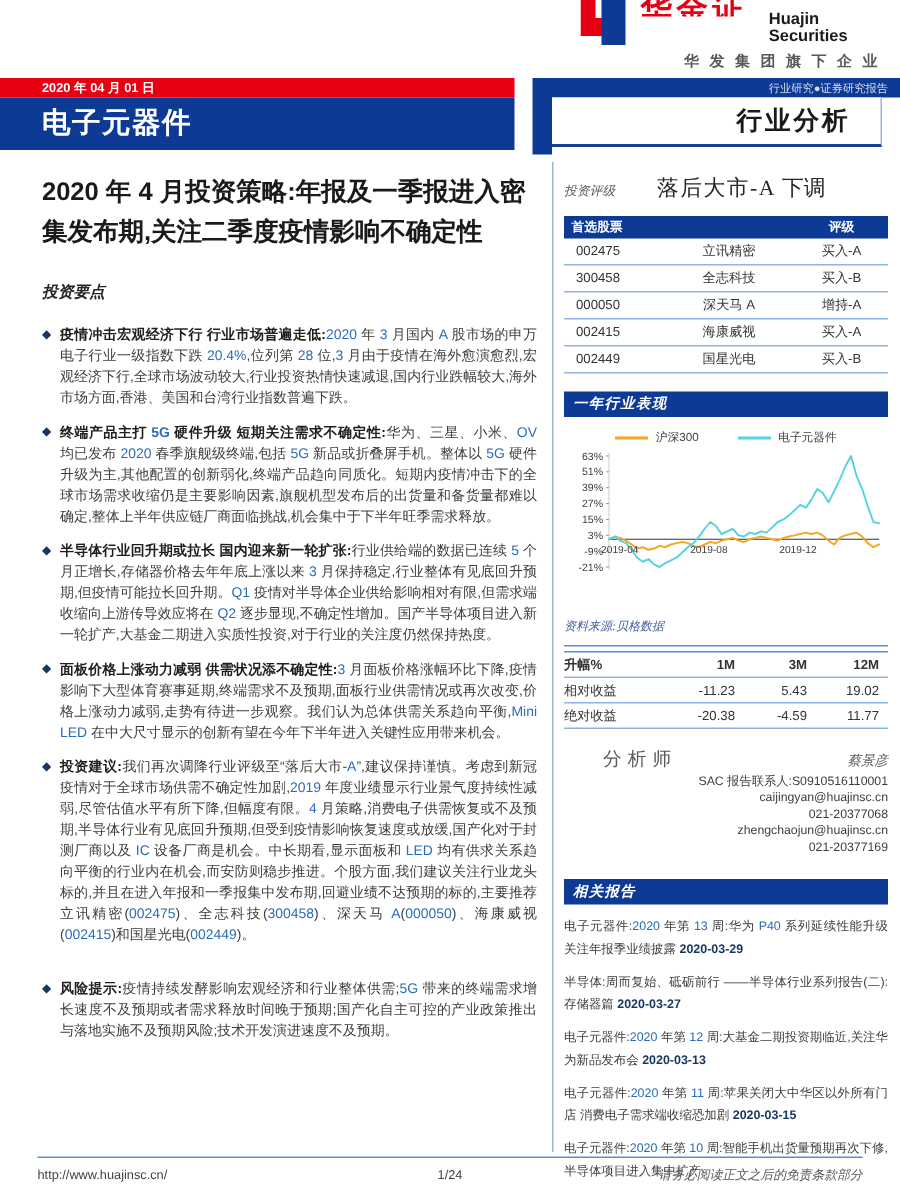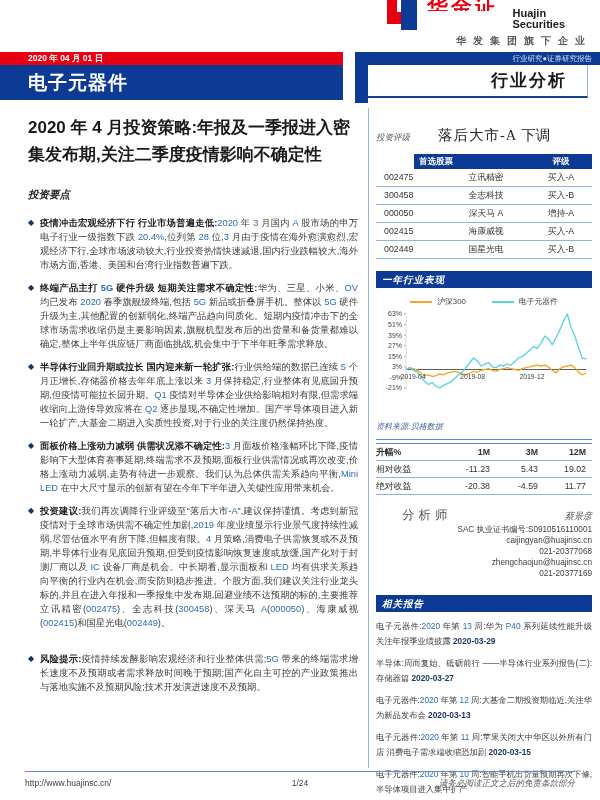--- a/index.html
+++ b/index.html
@@ -38,27 +38,27 @@
   .bullets li{display:flex;margin:0 0 9px 0;font-size:9.3px;line-height:14px;text-align:justify;}
   .bullets li.gap-top{margin-top:22px;}
   .diamond{flex:0 0 12px;color:#17365d;font-size:8px;line-height:14px;}
   .b-body{flex:1;}
   .b-lead{font-weight:bold;color:#1f1f1f;}
   .num{color:#2b6cb5;}
 
   
   .sidebar{position:absolute;left:368px;top:108px;width:232px;bottom:32px;
            border-left:1px solid #9ab4dd;padding:0 8px 0 7px;box-sizing:border-box;}
-  .rating-row{display:flex;align-items:baseline;margin-top:18px;}
+  .rating-row{display:flex;align-items:baseline;margin-top:8px;}
   .rating-label{font-size:8.5px;color:#595959;font-family:"Liberation Serif","DejaVu Serif",serif;font-style:italic;flex:0 0 62px;}
   .rating-value{font-size:14.5px;color:#262626;font-family:"Liberation Serif","DejaVu Serif",serif;letter-spacing:1px;}
   .rating-change{font-size:14.5px;color:#262626;font-family:"Liberation Serif","DejaVu Serif",serif;margin-left:4px;}
 
   .stock-table{margin-top:9px;width:100%;}
-  .st-head{display:flex;background:#0d3a94;color:#fff;font-size:8.5px;font-weight:bold;height:15px;line-height:15px;margin-left:38px;}
+  .st-head{display:flex;background:#0d3a94;color:#fff;font-size:8.5px;font-weight:bold;height:15px;line-height:15px;}
   .st-head .h-left{flex:1;padding-left:5px;}
   .st-head .h-right{flex:0 0 62px;text-align:center;}
   .st-row{display:flex;height:17px;line-height:17px;font-size:8.8px;border-bottom:1px solid #8fb4e3;color:#333;}
   .st-row .c-code{flex:0 0 58px;padding-left:8px;}
   .st-row .c-name{flex:1;text-align:center;}
   .st-row .c-rating{flex:0 0 62px;text-align:center;}
 
   .side-bar-header{margin-top:12px;background:#0d3a94;color:#fff;font-size:9.5px;font-weight:bold;font-style:italic;
                    height:17px;line-height:17px;padding-left:6px;letter-spacing:1px;}
   .legend{display:flex;justify-content:center;gap:26px;margin-top:8px;font-size:7.8px;color:#404040;align-items:center;}
@@ -248,21 +248,21 @@
         <span class="pn">-4.59</span>
         <span class="pn">11.77</span>
       </div>
     </div>
 
     <div class="person-block">
       <div class="person-row">
         <span class="person-role">分析师</span>
         <span class="person-name">蔡景彦</span>
       </div>
-      <div class="person-line">SAC 执业证书编号:S0910516110001</div>
+      <div class="person-line">SAC 报告联系人:S0910516110001</div>
       <div class="person-line">caijingyan@huajinsc.cn</div>
       <div class="person-line">021-20377068</div>
       <div class="person-line">zhengchaojun@huajinsc.cn</div>
       <div class="person-line">021-20377169</div>
     </div>
 
     <div class="related">
       <div class="side-bar-header">相关报告</div>
       <div class="rel-item"><span class="accent">电子元器件:<span class="num">2020</span> 年第 <span class="num">13</span> 周:华为 <span class="num">P40</span> 系列延续性能升级 关注年报季业绩披露 </span><span class="rel-date">2020-03-29</span></div>
       <div class="rel-item"><span class="accent">半导体:周而复始、砥砺前行 ——半导体行业系列报告(二):存储器篇 </span><span class="rel-date">2020-03-27</span></div>

